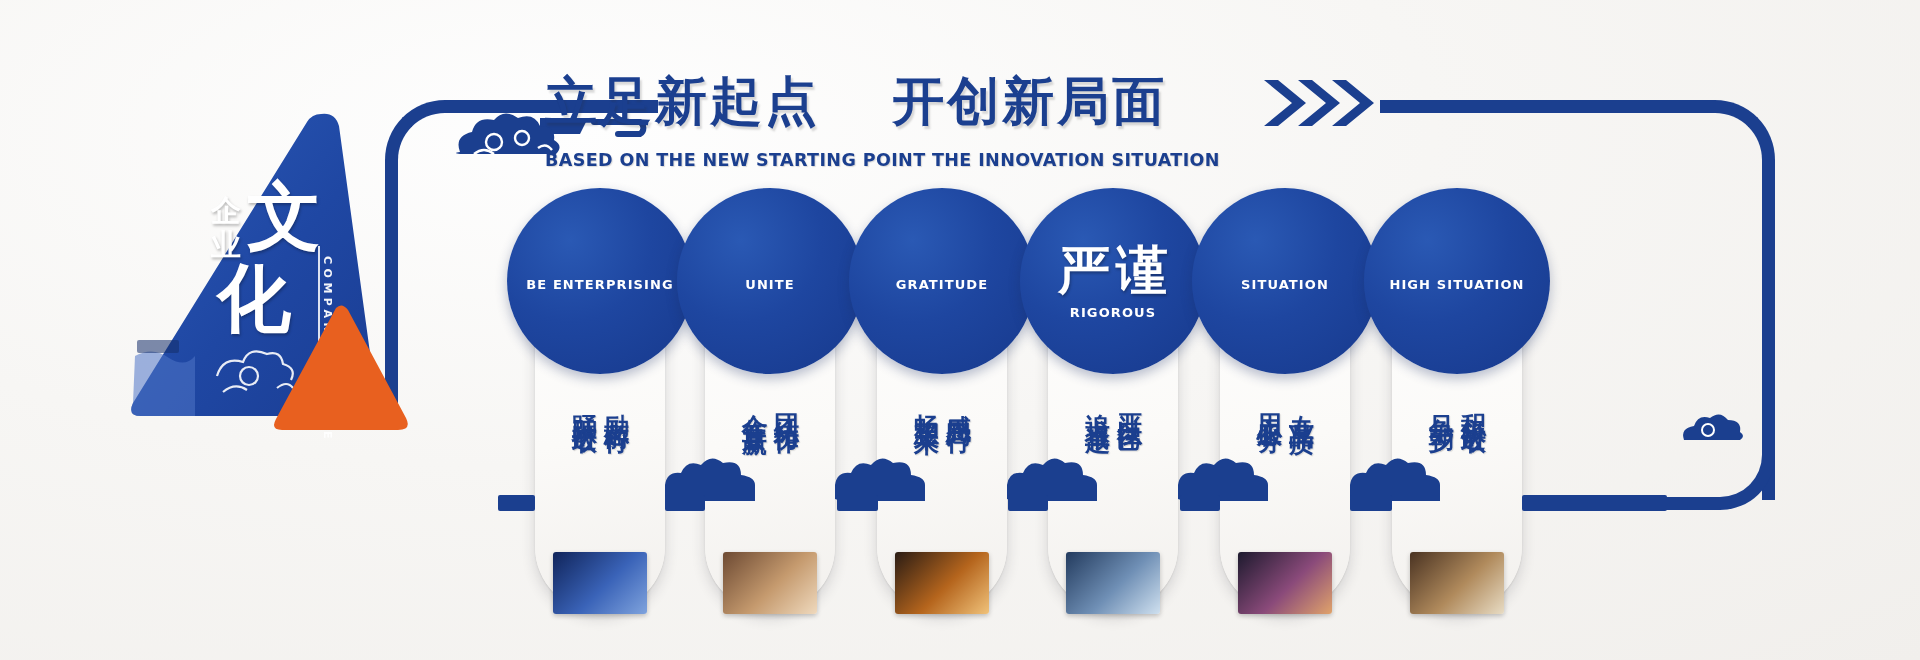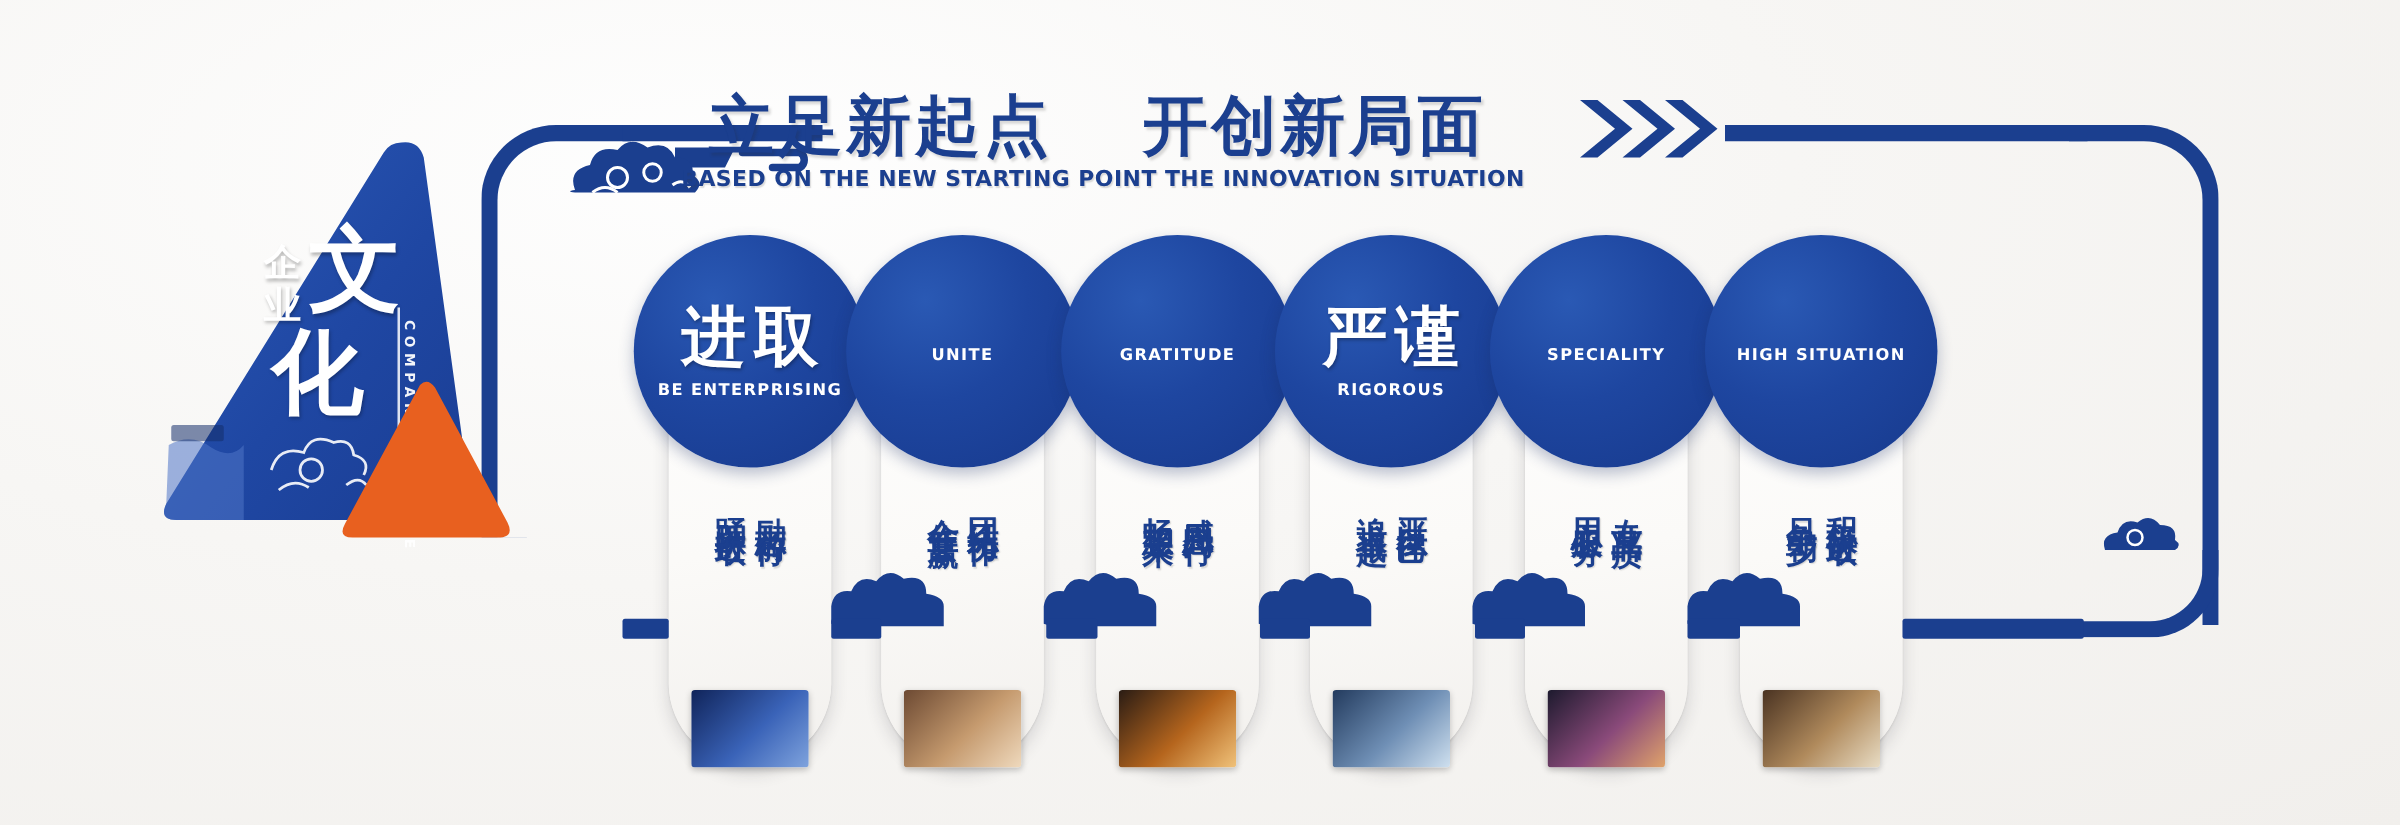--- a/index.html
+++ b/index.html
@@ -73,26 +73,25 @@
   .orange-tri{position:absolute;left:270px;top:300px;width:140px;height:140px;}
 
   
   .headline{
     position:absolute;left:545px;top:72px;width:700px;
   }
   .headline .cn{
     color:#1b3f8f;font-weight:700;font-size:52px;letter-spacing:3px;
     line-height:58px;white-space:nowrap;
     text-shadow:2px 3px 2px rgba(40,40,40,.17);
-    margin-left:22px;
   }
   .headline .cn .gap{display:inline-block;width:30px;}
   .headline .en{
     color:#1b3f8f;font-weight:700;font-size:17.5px;letter-spacing:.4px;
-    margin-top:4px;white-space:nowrap;
+    margin-top:20px;white-space:nowrap;
     text-shadow:1px 1px 1px rgba(60,60,60,.18);
   }
   .chevrons{position:absolute;left:1262px;top:78px;width:120px;height:50px;}
 
   .cloud-deco{position:absolute;left:450px;top:112px;width:130px;height:62px;}
   .cloud-deco-right{position:absolute;left:1680px;top:410px;width:70px;height:36px;}
 
   
   .capsule{
     position:absolute;top:222px;width:130px;height:390px;
@@ -211,21 +210,20 @@
       <span>立足新起点</span>
       <span class="gap"></span>
       <span>开创新局面</span>
     </div>
     <div class="en">BASED ON THE NEW STARTING POINT  THE INNOVATION SITUATION</div>
   </div>
 
   <div id="capsules">
       <div class="capsule" style="left: 535px;">
         <div class="cap-circle">
-          <div class="cap-cn">进取</div>
           <div class="cap-en">BE ENTERPRISING</div>
         </div>
         <div class="cap-vtext">
           <span>励志前行</span>
           <span>踊跃进取</span>
         </div>
         <div class="cap-photo">
           <div class="ph" style="background:linear-gradient(135deg,#10245a 0%,#3a63b8 55%,#7fa3dd 100%)"></div>
         </div>
       </div>
@@ -261,21 +259,21 @@
         <div class="cap-vtext">
           <span>严以律己</span>
           <span>追求卓越</span>
         </div>
         <div class="cap-photo">
           <div class="ph" style="background:linear-gradient(135deg,#233b5e 0%,#6f8fb5 55%,#cfe0ef 100%)"></div>
         </div>
       </div>
       <div class="capsule" style="left: 1220px;">
         <div class="cap-circle">
-          <div class="cap-en">SPECIALITY</div>
+          <div class="cap-en">SITUATION</div>
         </div>
         <div class="cap-vtext">
           <span>专业品质</span>
           <span>用心服务</span>
         </div>
         <div class="cap-photo">
           <div class="ph" style="background:linear-gradient(135deg,#1d1a2e 0%,#8a4a7a 55%,#e0a36b 100%)"></div>
         </div>
       </div>
       <div class="capsule" style="left: 1392px;">

